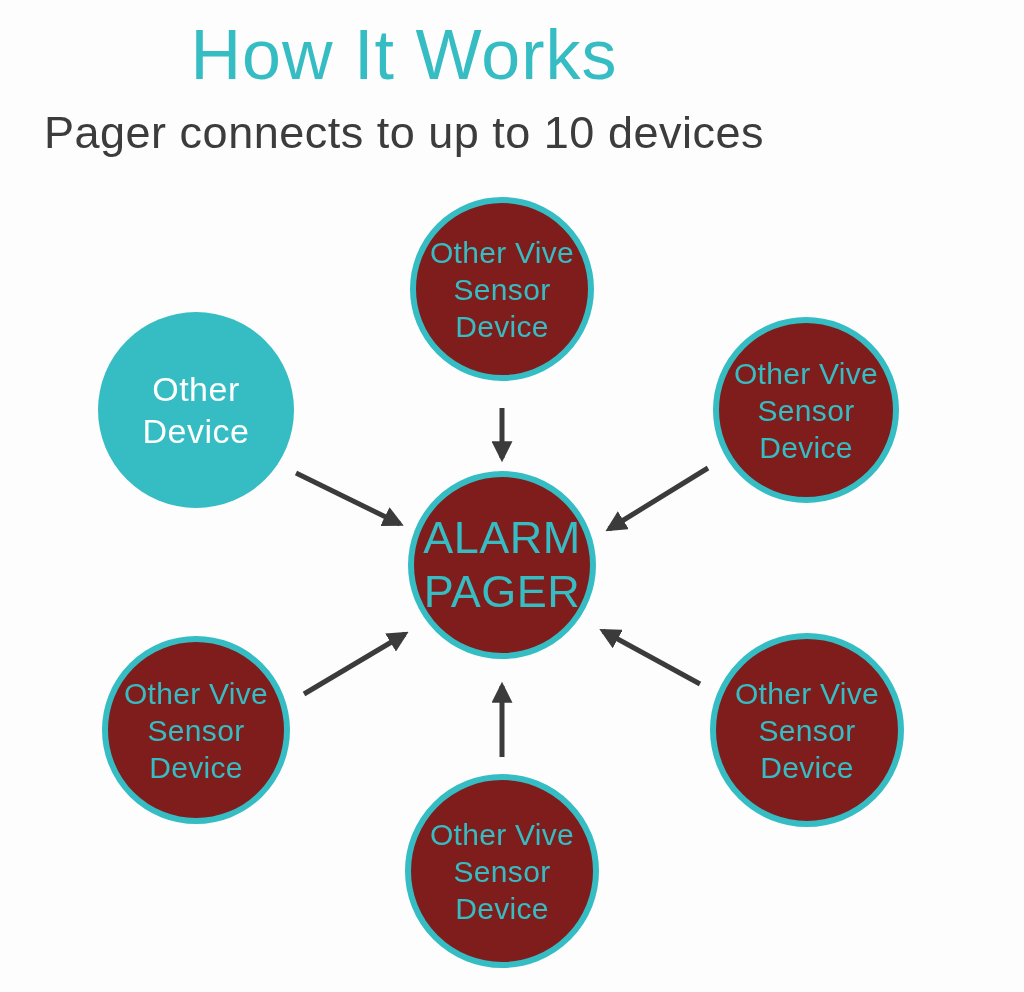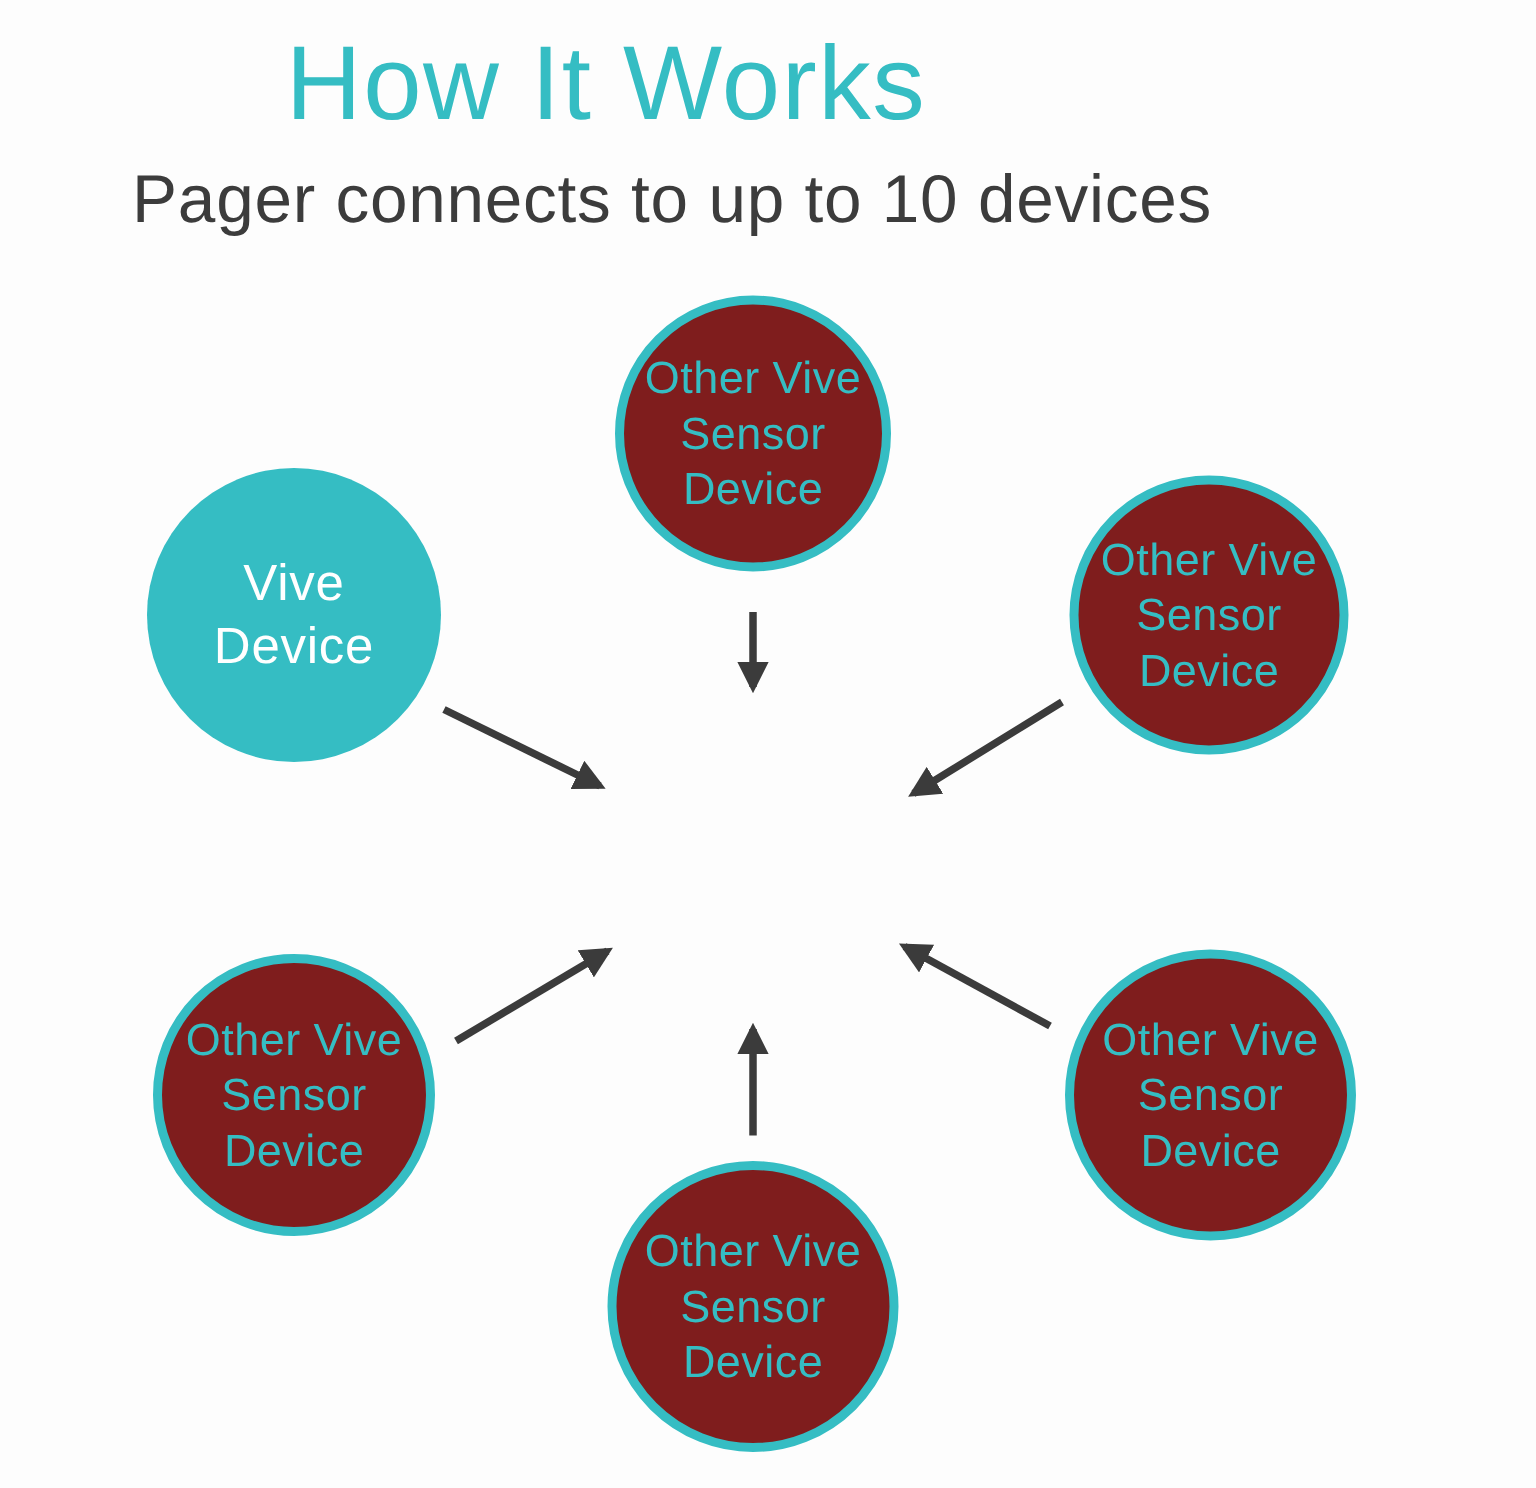--- a/index.html
+++ b/index.html
@@ -26,21 +26,21 @@
     text-align: center;
     font-size: 70px;
     font-weight: 400;
     letter-spacing: 1px;
     color: var(--teal);
     line-height: 78px;
   }
   .subtitle {
     position: absolute;
     top: 106px; left: 0; right: 0;
-    text-align: right;
+    text-align: center;
     font-size: 45px;
     font-weight: 400;
     letter-spacing: 0.5px;
     color: var(--subtitle);
     line-height: 54px;
   }
   .node {
     position: absolute;
     border-radius: 50%;
     display: flex;
@@ -97,30 +97,34 @@
     <line x1="502" y1="757" x2="502" y2="686" marker-end="url(#ah)"></line>
   </svg>
 
   <div class="node sensor outlined" style="left:410px; top:197px; width:184px; height:184px;">
     <span>Other Vive</span>
     <span>Sensor</span>
     <span>Device</span>
   </div>
 
   <div class="node filled" style="left:98px; top:312px; width:196px; height:196px;">
-    <span>Vive</span>
+    <span>Other</span>
     <span>Device</span>
   </div>
 
   <div class="node sensor outlined" style="left:713px; top:317px; width:186px; height:186px;">
     <span>Other Vive</span>
     <span>Sensor</span>
     <span>Device</span>
   </div>
 
+  <div class="node pager outlined" style="left:408px; top:471px; width:188px; height:188px;">
+    <span>ALARM</span>
+    <span>PAGER</span>
+  </div>
 
   <div class="node sensor outlined" style="left:102px; top:636px; width:188px; height:188px;">
     <span>Other Vive</span>
     <span>Sensor</span>
     <span>Device</span>
   </div>
 
   <div class="node sensor outlined" style="left:710px; top:633px; width:194px; height:194px;">
     <span>Other Vive</span>
     <span>Sensor</span>

